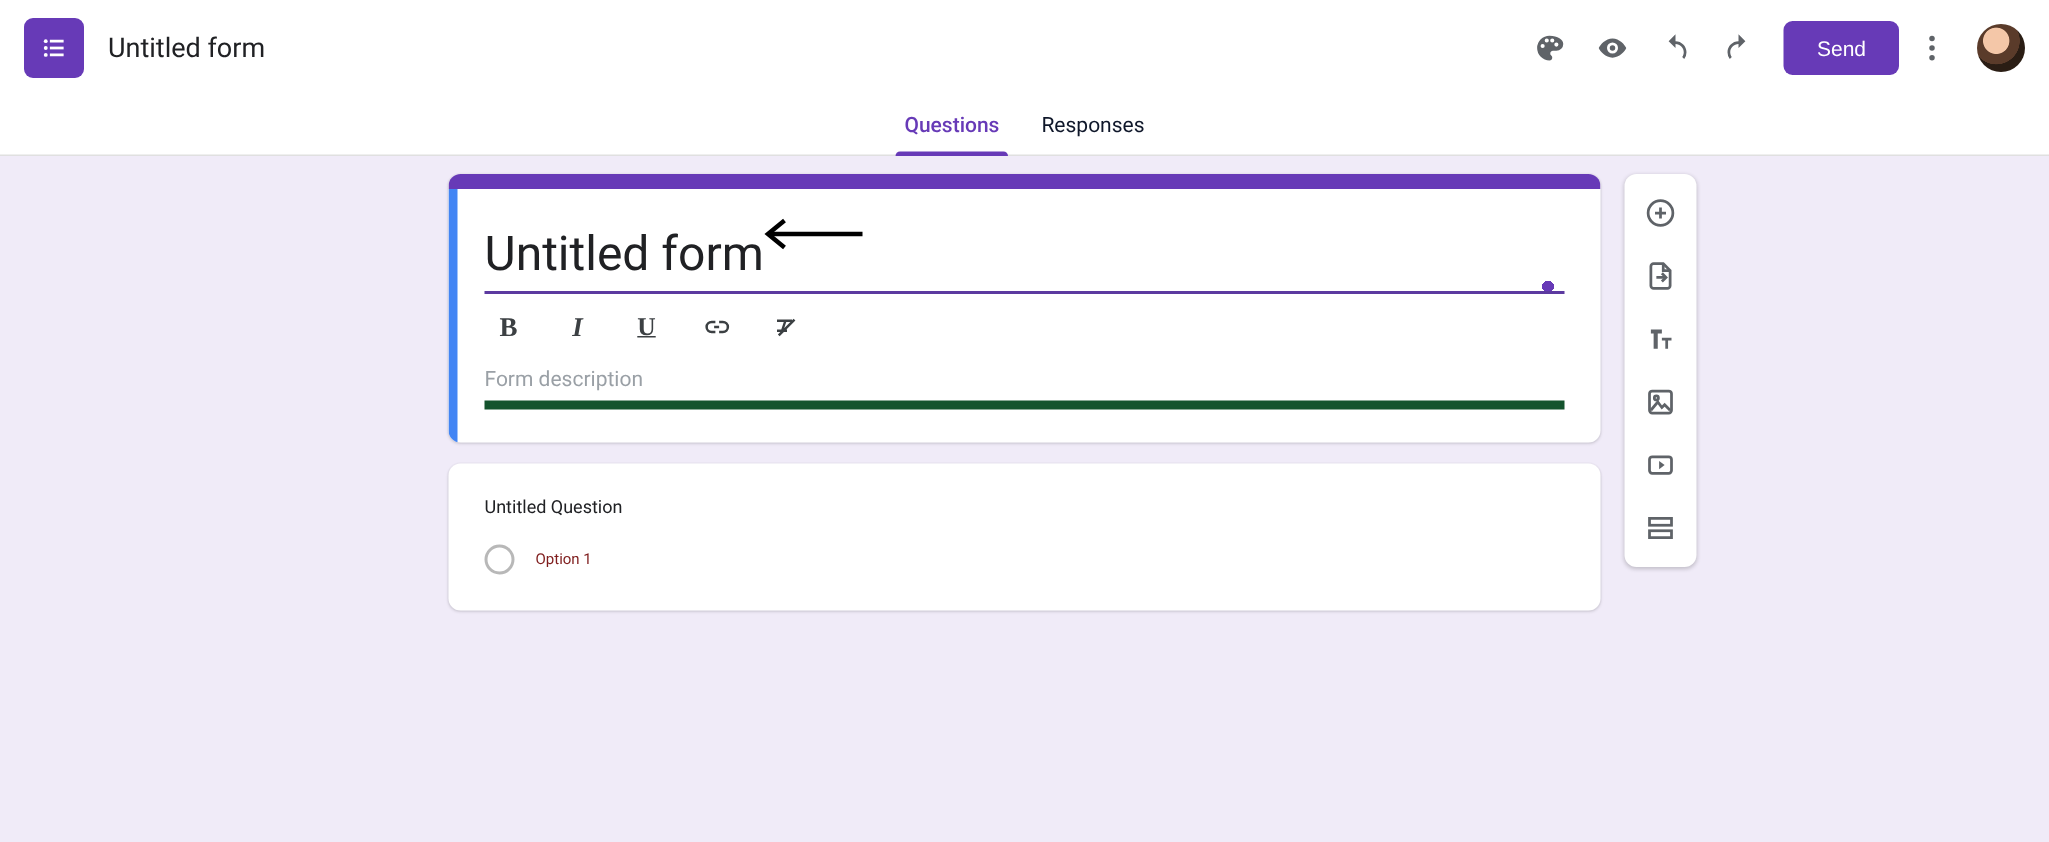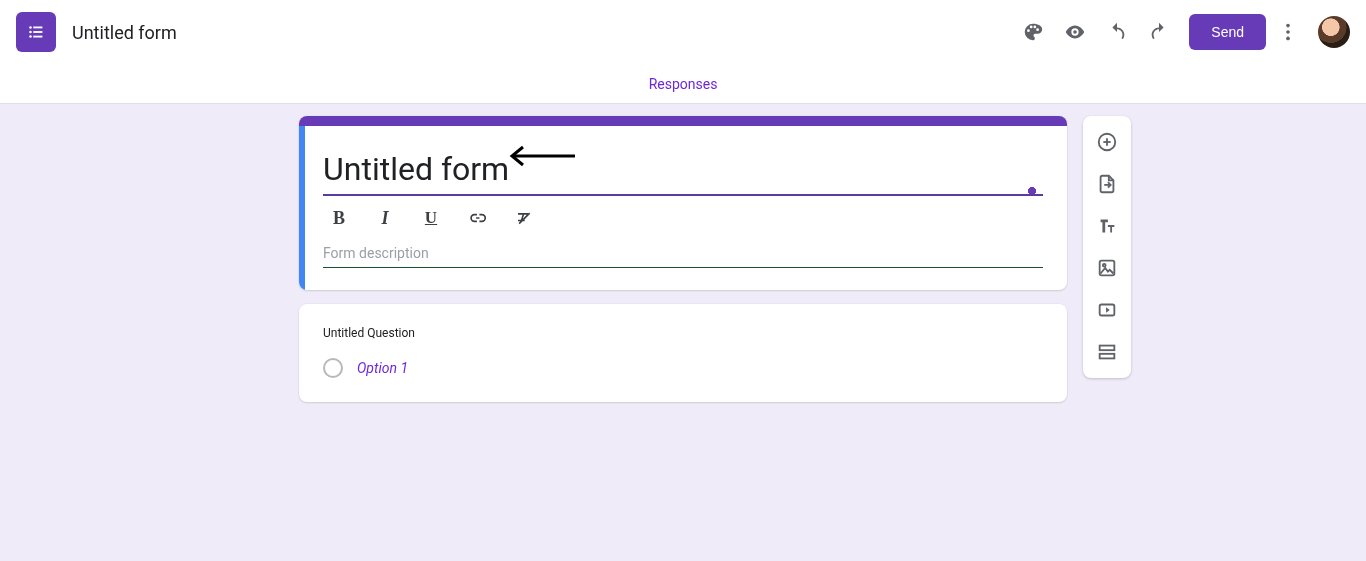--- a/index.html
+++ b/index.html
@@ -72,21 +72,21 @@
     justify-content:center;
     align-items:center;
     border-bottom:1px solid #e0e0e0;
   }
   .tab {
     padding:0 14px;
     height:40px;
     display:flex;
     align-items:center;
     font-size:14px;
-    color:#6d28d9;
+    color:#0f172a;
     cursor:pointer;
     position:relative;
   }
   .tab.active {
     color:#673ab7;
     font-weight:500;
   }
   .tab.active::after {
     content:'';
     position:absolute;
@@ -139,32 +139,32 @@
   .fmt.bold { font-weight:700; font-size:18px; }
   .fmt.italic { font-style:italic; font-size:18px; font-weight:600;}
   .fmt.under { text-decoration:underline; font-size:17px; font-weight:600;}
   .fmt.svgwrap svg { width:20px; height:20px; fill:#3c4043; vertical-align:middle;}
   .desc-input {
     border:none; outline:none;
     width:100%;
     font-size:14px;
     color:#ef4444;
     padding:12px 0 6px 0;
-    border-bottom:1px solid #14532d;
+    border-bottom:6px solid #14532d;
     font-family:inherit;
   }
   .desc-input::placeholder { color:#9aa0a6; }
   
   .card.q-card { padding:22px 24px 24px 24px; }
   .q-title { font-size:12px; color:#202124; margin-bottom:18px; }
   .option-row { display:flex; align-items:center; gap:14px; }
   .radio-circle {
     width:20px; height:20px; border:2px solid #b8b8b8; border-radius:50%;
   }
-  .option-text { font-size:14px; color:#6d28d9;font-style:italic; }
+  .option-text { font-size:10px; color:#7f1d1d; }
   
   .side-toolbar {
     position:absolute;
     left: calc(50% + 400px);
     top: 12px;
     width:48px;
     background:#fff;
     border-radius:8px;
     box-shadow:0 1px 3px rgba(0,0,0,0.2);
     display:flex;
@@ -231,20 +231,21 @@
           <circle cx="12" cy="5" r="2"></circle>
           <circle cx="12" cy="12" r="2"></circle>
           <circle cx="12" cy="19" r="2"></circle>
         </svg>
     </div>
     <div class="avatar"></div>
   </div>
 </div>
 
 <div class="tabs-row">
+  <div class="tab active">Questions</div>
   <div class="tab">Responses</div>
 </div>
 
 <div class="canvas">
   <div class="cards-col">
 
     <div class="card title-card">
       <div class="purple-bar"></div>
       <div class="blue-edge"></div>
       <input class="form-title-input" value="Untitled form" style="">

